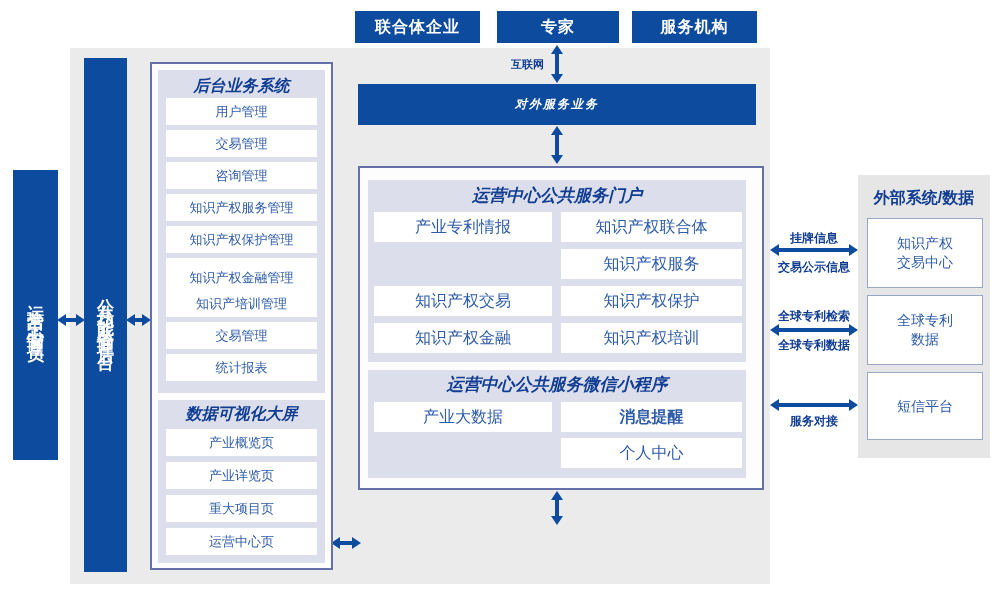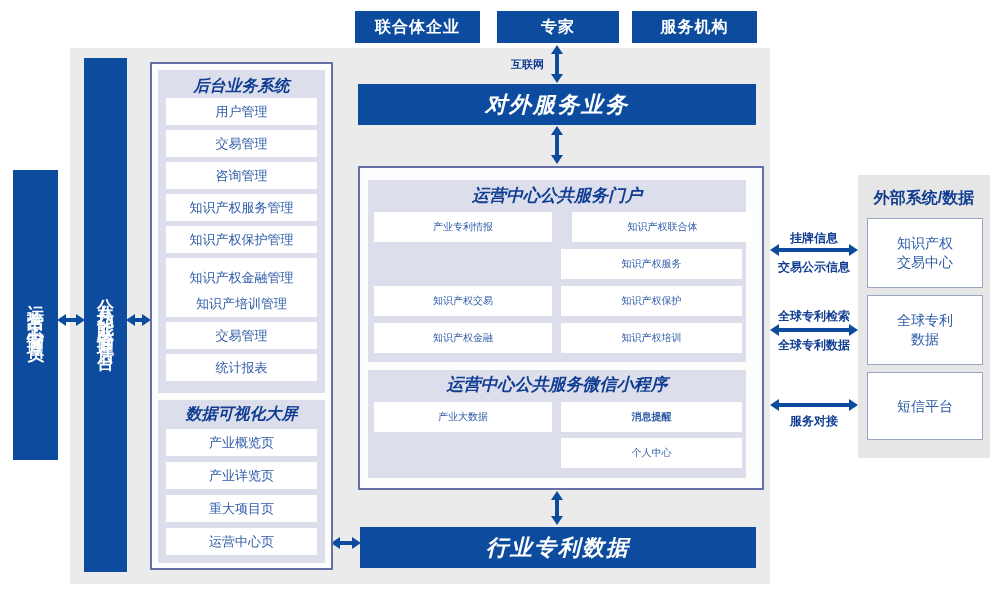--- a/index.html
+++ b/index.html
@@ -12,27 +12,27 @@
     --item-text:#2e5ca8;
   }
   html,body{margin:0;padding:0;background:#fff;}
   body{font-family:"Liberation Sans",sans-serif;}
   #stage{position:relative;width:1000px;height:601px;background:#fff;overflow:hidden;}
   .abs{position:absolute;box-sizing:border-box;}
   .gray-panel{background:var(--panel-gray);}
   .gray-panel2{background:var(--panel-gray2);}
   .bar-blue{background:var(--blue);color:#fff;font-weight:bold;display:flex;align-items:center;justify-content:center;}
   .topbox{font-size:16px;letter-spacing:1px;}
-  .bigbar{font-size:22px;font-style:italic;letter-spacing:2px;}
+  .bigbar{font-size:12px;font-style:italic;letter-spacing:2px;}
   .vbar{writing-mode:vertical-rl;text-orientation:upright;font-size:17px;letter-spacing:7px;}
   .container-box{background:#fdfdfe;border:2px solid var(--border-purple);}
   .lav-panel{background:var(--lavender);}
   .section-title{color:var(--header-text);font-weight:bold;font-style:italic;text-align:center;font-size:16px;line-height:20px;}
   .white-item{background:#fff;color:var(--item-text);font-size:13px;display:flex;align-items:center;justify-content:center;}
-  .portal-item{font-size:10px;}
+  .portal-item{font-size:16px;}
   .ext-title{color:var(--header-text);font-weight:bold;text-align:center;font-size:16px;}
   .ext-box{background:#fff;border:1px solid #9aa6c6;color:var(--item-text);font-size:14px;display:flex;align-items:center;justify-content:center;text-align:center;white-space:pre-line;line-height:19px;}
   .small-label{color:var(--header-text);font-weight:bold;font-size:12px;text-align:center;line-height:14px;}
   .internet-label{color:var(--header-text);font-weight:bold;font-size:11px;text-align:right;}
   .harrow{display:flex;align-items:center;}
   .harrow .hl{width:0;height:0;border-top:6px solid transparent;border-bottom:6px solid transparent;border-right:9px solid var(--blue);}
   .harrow .shaft{flex:1;height:4px;background:var(--blue);}
   .harrow .hr{width:0;height:0;border-top:6px solid transparent;border-bottom:6px solid transparent;border-left:9px solid var(--blue);}
   .varrow{display:flex;flex-direction:column;align-items:center;}
   .varrow .hu{width:0;height:0;border-left:6px solid transparent;border-right:6px solid transparent;border-bottom:9px solid var(--blue);}
@@ -71,42 +71,39 @@
     <i class="hu"></i>
       <i class="shaft"></i>
       <i class="hd"></i>
   </div>
 
   <div class="abs container-box" style="left:358px;top:166px;width:406px;height:324px;"></div>
 
   <div class="abs lav-panel" style="left:368px;top:180px;width:378px;height:182px;"></div>
   <div class="abs section-title" style="left:368px;top:186px;width:378px;font-size:17px;">运营中心公共服务门户</div>
   <div class="abs white-item portal-item" style="left:374px;top:212px;width:178px;height:30px;">产业专利情报</div>
-  <div class="abs white-item portal-item" style="left:561px;top:212px;width:181px;height:30px;margin-left:11px;">知识产权联合体</div>
+  <div class="abs white-item portal-item" style="left:561px;top:212px;width:181px;height:30px;">知识产权联合体</div>
   <div class="abs white-item portal-item" style="left:561px;top:249px;width:181px;height:30px;">知识产权服务</div>
   <div class="abs white-item portal-item" style="left:374px;top:286px;width:178px;height:30px;">知识产权交易</div>
   <div class="abs white-item portal-item" style="left:561px;top:286px;width:181px;height:30px;">知识产权保护</div>
   <div class="abs white-item portal-item" style="left:561px;top:323px;width:181px;height:30px;">知识产权培训</div>
   <div class="abs white-item portal-item" style="left:374px;top:323px;width:178px;height:30px;">知识产权金融</div>
 
   <div class="abs lav-panel" style="left:368px;top:370px;width:378px;height:108px;"></div>
   <div class="abs section-title" style="left:368px;top:375px;width:378px;font-size:17px;">运营中心公共服务微信小程序</div>
   <div class="abs white-item portal-item" style="left:374px;top:402px;width:178px;height:30px;">产业大数据</div>
   <div class="abs white-item portal-item" style="left:561px;top:402px;width:181px;height:30px;font-weight:bold;">消息提醒</div>
   <div class="abs white-item portal-item" style="left:561px;top:438px;width:181px;height:30px;">个人中心</div>
 
   <div class="abs varrow" style="left:550px;top:491px;width:14px;height:34px;">
     <i class="hu"></i>
       <i class="shaft"></i>
       <i class="hd"></i>
   </div>
 
-  <div class="abs bar-blue bigbar" style="left:360px;top:527px;width:396px;height:41px;">
-    <span>行业专利数据</span>
-  </div>
 
   <div class="abs harrow" style="left:331px;top:536px;width:30px;height:14px;">
     <i class="hl"></i>
       <i class="shaft"></i>
       <i class="hr"></i>
   </div>
 
   <div class="abs bar-blue vbar" style="left:13px;top:170px;width:45px;height:290px;">
     <span>运营中心管理员</span>
   </div>

